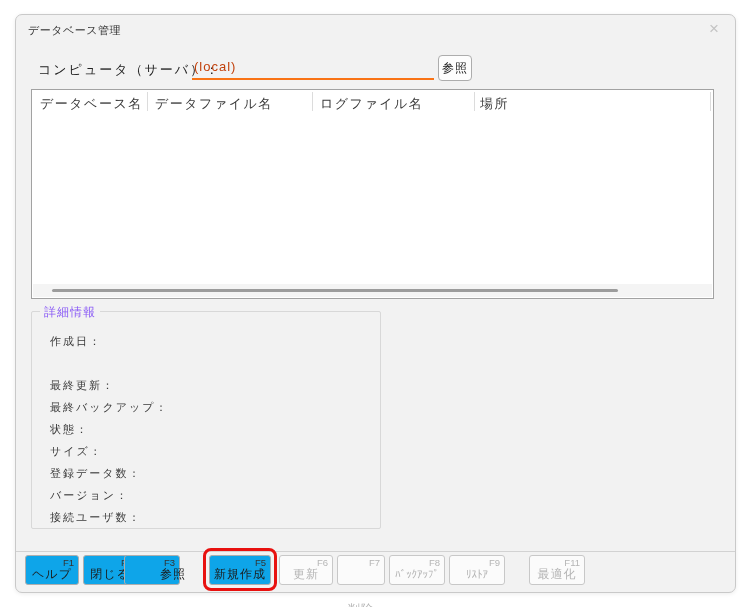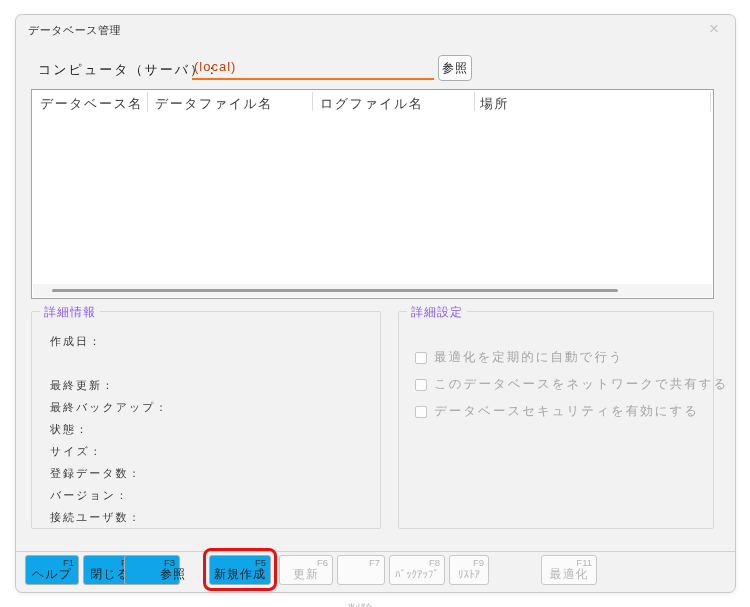--- a/index.html
+++ b/index.html
@@ -63,22 +63,22 @@
     line-height:13px; white-space:nowrap; }
   .fbtn.disabled { border-color:#c8c8c8; background:#fbfbfb; }
   .fbtn.disabled .fkey, .fbtn.disabled .flabel { color:#b5b5b5; }
   .b-0 { left:9px;   width:54px; }
   .b-1 { left:67px;  width:54px; }
   .b-2 { left:108px; width:56px;padding-left:35px; }
   .b-3 { left:193px; width:62px; }
   .b-4 { left:263px; width:54px; }
   .b-5 { left:321px; width:48px;gap:36px; }
   .b-6 { left:373px; width:56px; }
-  .b-7 { left:433px; width:40px; }
-  .b-8 { left:525px; width:56px; }
+  .b-7 { left:433px; width:56px; }
+  .b-8 { left:513px; width:56px; }
   .b-6 .flabel, .b-7 .flabel { font-size:11px; letter-spacing:0; }
   .emphasis-ring { position:absolute; left:187px; top:533px; width:74px; height:43px;
     border:3px solid #e8110f; border-radius:8px; pointer-events:none; z-index:5; }
 </style>
 </head>
 <body>
 
 <div class="stage">
   <div class="dialog">
 
@@ -109,32 +109,20 @@
       <span class="field f-0">作成日：</span>
       <span class="field f-1">最終更新：</span>
       <span class="field f-2">最終バックアップ：</span>
       <span class="field f-3">状態：</span>
       <span class="field f-4">サイズ：</span>
       <span class="field f-5">登録データ数：</span>
       <span class="field f-6">バージョン：</span>
       <span class="field f-7">接続ユーザ数：</span>
     </div>
 
-    <div class="groupbox gb-set">
-      <span class="gb-title">詳細設定</span>
-      <div class="chk-row ck-0">
-        <span class="chk-box"></span><span class="chk-label">最適化を定期的に自動で行う</span>
-      </div>
-      <div class="chk-row ck-1">
-        <span class="chk-box"></span><span class="chk-label">このデータベースをネットワークで共有する</span>
-      </div>
-      <div class="chk-row ck-2">
-        <span class="chk-box"></span><span class="chk-label">データベースセキュリティを有効にする</span>
-      </div>
-    </div>
 
     <div class="btn-sep"></div>
 
     <div class="fbtn b-0">
       <span class="fkey">F1</span>
       <span class="flabel">ヘルプ</span>
     </div>
     <div class="fbtn b-1">
       <span class="fkey">F2</span>
       <span class="flabel">閉じる</span>

